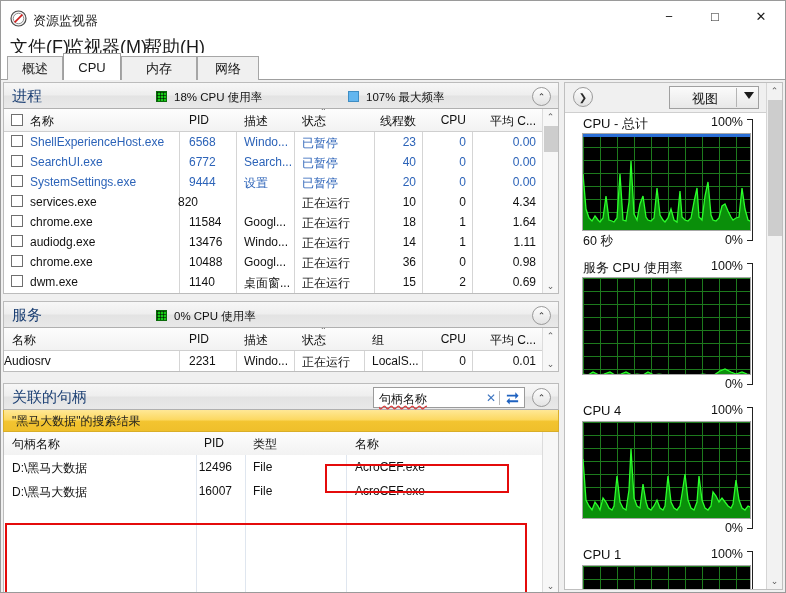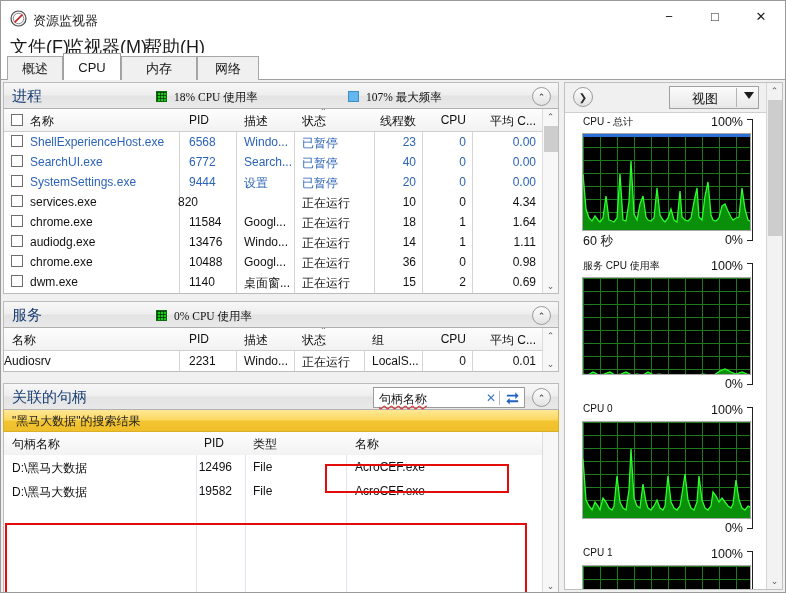--- a/index.html
+++ b/index.html
@@ -87,21 +87,20 @@
     background: #f0f0f0; border: 1px solid #bfbfbf;
   }
 
   
   .section { position: absolute; left: 0; width: 556px; }
   .sec-header {
     position: relative; height: 27px; width: 100%;
     background: linear-gradient(to bottom,#f7f7f7 0%,#eeeeee 48%,#e3e3e3 52%,#e9e9e9 100%);
     border: 1px solid #bcbcbc;
     border-bottom: 1px solid #b0b0b0;
-    font-family: Liberation Serif, serif;
   }
   .sec-title {
     position: absolute; left: 8px; top: 4px;
     font-size: 15px; color: #1b3f73; white-space: nowrap;
   }
   .sec-stat {
     position: absolute; top: 7px; font-size: 11.5px; color: #111; white-space: nowrap;
   }
   .sw-green {
     position: absolute; top: 8px; width: 11px; height: 11px;
@@ -246,21 +245,21 @@
     border-left: 5px solid transparent; border-right: 5px solid transparent;
     border-top: 7px solid #1b1b1b;
   }
   #rp-body {
     position: absolute; left: 0; top: 29px; width: 202px; height: 477px;
     background: #ffffff; border-top: 1px solid #cfcfcf;
     overflow: hidden;
   }
   .gblock { position: absolute; left: 0; width: 202px; }
   .glabel {
-    position: absolute; left: 18px; font-size: 10px; color: #111; white-space: nowrap;
+    position: absolute; left: 18px; font-size: 13px; color: #111; white-space: nowrap;
   }
   .gmax {
     position: absolute; right: 24px; font-size: 12.5px; color: #111; text-align: right;
   }
   .gmin {
     position: absolute; right: 24px; font-size: 12.5px; color: #111; text-align: right;
   }
   .gleft {
     position: absolute; left: 18px; font-size: 12.5px; color: #111;
   }
@@ -529,21 +528,21 @@
           </div>
 
           <div class="row" style="height:24px">
             <div class="cell dark" style="left:8px;top:5px">D:\黑马大数据</div>
             <div class="cell dark r" style="left:178px;top:5px;width:50px">12496</div>
             <div class="cell dark" style="left:249px;top:5px">File</div>
             <div class="cell dark" style="left:351px;top:5px">AcroCEF.exe</div>
           </div>
           <div class="row" style="height:24px">
             <div class="cell dark" style="left:8px;top:5px">D:\黑马大数据</div>
-            <div class="cell dark r" style="left:178px;top:5px;width:50px">19582</div>
+            <div class="cell dark r" style="left:178px;top:5px;width:50px">16007</div>
             <div class="cell dark" style="left:249px;top:5px">File</div>
             <div class="cell dark" style="left:351px;top:5px">AcroCEF.exe</div>
           </div>
 
           <div class="vsb" style="height:162px">
             <div class="vsb-arrow" style="bottom:0">⌄</div>
           </div>
         </div>
       </div>
 
@@ -587,21 +586,21 @@
             <div class="gridlines"></div>
             <svg width="169" height="98" viewBox="0 0 169 98" preserveAspectRatio="none">
               <polygon fill="#0a8f0a" points="0,98 0,96 5,97 10,94 16,97 21,96 27,94 32,97 38,96 43,94 49,97 54,96 60,97 65,94 71,97 76,96 82,97 87,97 93,97 98,97 104,97 109,97 115,97 120,96 126,97 131,97 137,93 142,91 148,94 153,96 159,94 164,96 169,97 169,98"></polygon>
               <polyline fill="none" stroke="#2bff2b" stroke-width="1.2" points="0,96 5,97 10,94 16,97 21,96 27,94 32,97 38,96 43,94 49,97 54,96 60,97 65,94 71,97 76,96 82,97 87,97 93,97 98,97 104,97 109,97 115,97 120,96 126,97 131,97 137,93 142,91 148,94 153,96 159,94 164,96 169,97"></polyline>
             </svg>
           </div>
           <div class="gmin" style="top:118px">0%</div>
         </div>
 
         <div class="gblock" style="top:290px;height:144px">
-          <div class="glabel" style="top:0">CPU 0</div>
+          <div class="glabel" style="top:0">CPU 4</div>
           <div class="gmax" style="top:0">100%</div>
           <div class="gbracket" style="top:4px;height:122px"></div>
           <div class="gcanvas" style="top:18px;height:98px">
             <div class="gridlines"></div>
             <svg width="169" height="98" viewBox="0 0 169 98" preserveAspectRatio="none">
               <polygon fill="#0a8f0a" points="0,98 0,37 3,78 6,84 9,88 12,80 15,84 17,88 20,76 23,80 26,86 29,88 31,84 34,54 37,80 40,86 43,88 46,68 48,27 51,76 54,84 57,86 60,62 63,80 65,86 68,88 71,84 74,78 77,86 80,88 82,84 85,54 88,80 91,86 94,88 97,84 99,72 102,52 105,78 108,86 111,88 114,80 116,54 119,78 122,86 125,88 128,84 130,70 133,74 136,80 139,76 142,80 145,84 148,86 150,82 153,58 156,78 159,86 162,88 165,84 169,86 169,98"></polygon>
               <polyline fill="none" stroke="#2bff2b" stroke-width="1.3" points="0,37 3,78 6,84 9,88 12,80 15,84 17,88 20,76 23,80 26,86 29,88 31,84 34,54 37,80 40,86 43,88 46,68 48,27 51,76 54,84 57,86 60,62 63,80 65,86 68,88 71,84 74,78 77,86 80,88 82,84 85,54 88,80 91,86 94,88 97,84 99,72 102,52 105,78 108,86 111,88 114,80 116,54 119,78 122,86 125,88 128,84 130,70 133,74 136,80 139,76 142,80 145,84 148,86 150,82 153,58 156,78 159,86 162,88 165,84 169,86"></polyline>
             </svg>
           </div>
           <div class="gmin" style="top:118px">0%</div>

